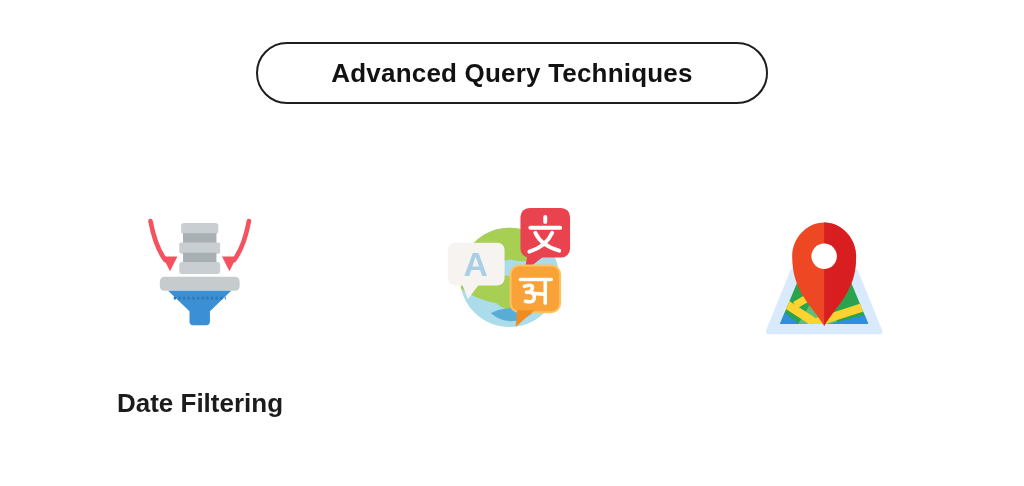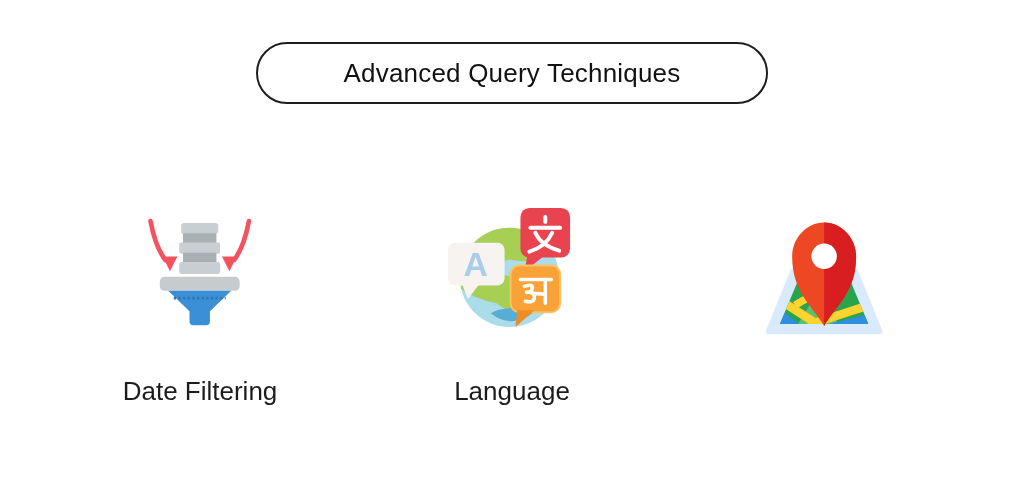--- a/index.html
+++ b/index.html
@@ -16,21 +16,21 @@
     transform: translateX(-50%);
     width: 512px; height: 62px;
     box-sizing: border-box;
     border: 2px solid #1e1e1e;
     border-radius: 33px;
     background: #ffffff;
     display: flex; align-items: center; justify-content: center;
   }
   .banner-title {
     font-size: 26px;
-    font-weight: 400;
+    font-weight: 700;
     color: #121212;
     letter-spacing: 0.2px;
     white-space: nowrap;
   }
   .features {
     position: absolute;
     top: 206px; left: 50%;
     transform: translateX(-50%);
     width: 936px;
     display: flex;
@@ -41,23 +41,23 @@
     flex-direction: column;
     align-items: center;
   }
   .icon-box {
     height: 134px;
     display: flex;
     align-items: flex-end;
     justify-content: center;
   }
   .feature-label {
-    margin-top: 36px;
+    margin-top: 48px;
     font-size: 26px;
-    font-weight: 400;
+    font-weight: 700;
     color: #1c1c1e;
     text-align: center;
     white-space: nowrap;
   }
   svg { display: block; }
 </style>
 </head>
 <body>
 
 <div class="banner">
@@ -138,21 +138,20 @@
           <polygon points="71,105 88,105 69,122" fill="#f08c22"></polygon>
           <g stroke="#ffffff" stroke-width="3.6" fill="none" stroke-linecap="round" stroke-linejoin="round">
             <path d="M74,74 L105,74"></path>
             <path d="M99,74 L99,98"></path>
             <path d="M78,81 Q87,78 86,83 Q85,87 80,87 Q88,86 88,92 Q88,98 79,96"></path>
             <path d="M86,88 L99,89"></path>
           </g>
         </g>
       </svg>
     </div>
-    <div class="feature-label">Language</div>
   </div>
 
   <div class="feature">
     <div class="icon-box">
       <svg viewBox="0 0 130 135" height="127">
         <defs>
           <clipPath id="mapClip">
               <polygon points="38,70 92,70 112,118 18,118"></polygon>
             </clipPath>
           <clipPath id="pinRightClip">

